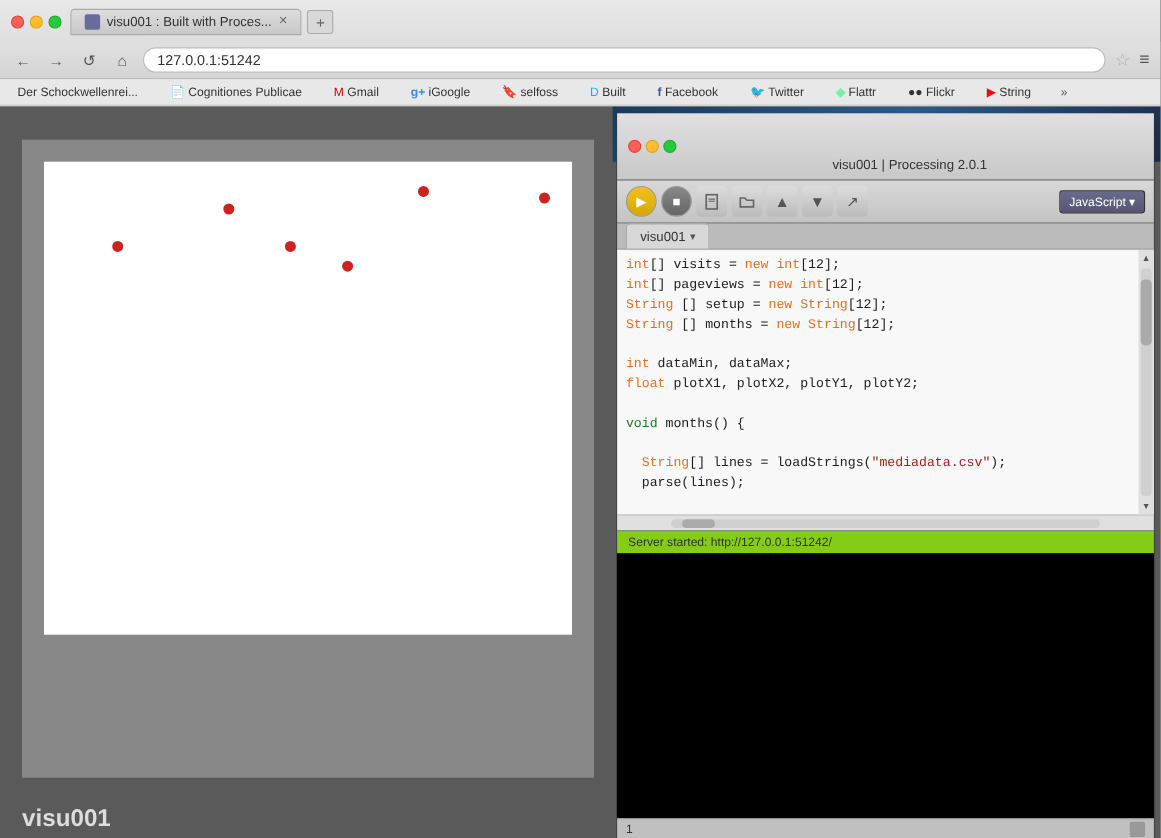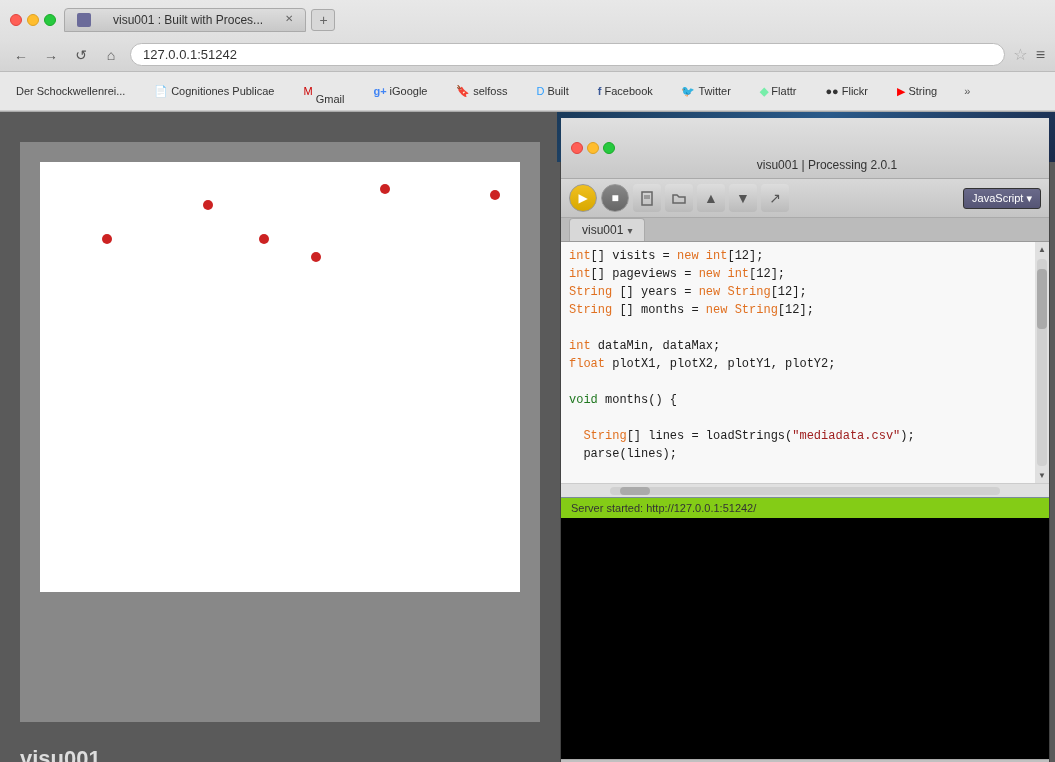--- a/index.html
+++ b/index.html
@@ -7,21 +7,21 @@
 
     
     .browser-chrome { background: linear-gradient(to bottom, #e8e8e8, #d0d0d0); border-bottom: 1px solid #aaa; }
     .title-bar { display: flex; align-items: center; padding: 8px 10px 6px; gap: 8px; }
     .traffic-lights { display: flex; gap: 5px; }
     .tl { width: 12px; height: 12px; border-radius: 50%; }
     .tl-red { background: #ff5f56; border: 1px solid #e0443e; }
     .tl-yellow { background: #ffbd2e; border: 1px solid #dea123; }
     .tl-green { background: #27c93f; border: 1px solid #1aab29; }
     .tab-bar { display: flex; align-items: center; gap: 5px; flex: 1; }
-    .tab { background: linear-gradient(to bottom, #ddd, #c8c8c8); border: 1px solid #aaa; border-radius: 4px 4px 0 0; padding: 4px 12px; font-size: 12px; display: flex; gap: 22px; }
+    .tab { background: linear-gradient(to bottom, #ddd, #c8c8c8); border: 1px solid #aaa; border-radius: 4px 4px 0 0; padding: 4px 12px; font-size: 12px; display: flex; gap: 6px; }
     .tab-icon { width: 14px; height: 14px; background: #6b6b9a; border-radius: 2px; display: inline-flex; align-items: center; justify-content: center; }
     .tab-close { font-size: 10px; color: #666; cursor: pointer; }
     .new-tab-btn { width: 24px; height: 22px; border: 1px solid #aaa; border-radius: 3px; background: #d8d8d8; display: flex; align-items: center; justify-content: center; font-size: 14px; color: #666; cursor: pointer; }
 
     .nav-bar { display: flex; align-items: center; padding: 5px 10px; gap: 8px; background: linear-gradient(to bottom, #e0e0e0, #d4d4d4); border-bottom: 1px solid #bbb; }
     .nav-btn { width: 22px; height: 22px; display: flex; align-items: center; justify-content: center; font-size: 14px; color: #555; cursor: pointer; border-radius: 3px; }
     .url-bar { flex: 1; background: white; border: 1px solid #bbb; border-radius: 12px; padding: 3px 12px; font-size: 13px; color: #333; outline: none; }
     .star-btn { font-size: 16px; color: #aaa; cursor: pointer; }
     .menu-btn { font-size: 16px; color: #555; cursor: pointer; }
 
@@ -118,21 +118,21 @@
   <div class="bookmarks-bar">
     <a class="bookmark">
       <span style="font-size:11px;">Der Schockwellenrei...</span>
     </a>
     <a class="bookmark">
       <span>📄</span>
       <span style="font-size:11px;">Cognitiones Publicae</span>
     </a>
     <a class="bookmark">
       <span style="color:#c00;">M</span>
-      <span style="font-size:11px;margin-top:16px;">Gmail</span>
+      <span style="font-size:11px;">Gmail</span>
     </a>
     <a class="bookmark">
       <span style="color:#4285F4;font-weight:bold;">g+</span>
       <span style="font-size:11px;">iGoogle</span>
     </a>
     <a class="bookmark">
       <span>🔖</span>
       <span style="font-size:11px;">selfoss</span>
     </a>
     <a class="bookmark">
@@ -240,21 +240,21 @@
       <div class="ide-tab">
         <span>visu001</span>
         <span class="ide-tab-arrow">▾</span>
       </div>
     </div>
 
     <div class="code-editor">
       <div class="code-scroll">
         <div><span class="kw-orange">int</span><span class="kw-black">[] visits   = </span><span class="kw-orange">new int</span><span class="kw-black">[12];</span></div>
         <div><span class="kw-orange">int</span><span class="kw-black">[] pageviews = </span><span class="kw-orange">new int</span><span class="kw-black">[12];</span></div>
-        <div><span class="kw-orange">String</span><span class="kw-black"> [] years  = </span><span class="kw-orange">new String</span><span class="kw-black">[12];</span></div>
+        <div><span class="kw-orange">String</span><span class="kw-black"> [] setup  = </span><span class="kw-orange">new String</span><span class="kw-black">[12];</span></div>
         <div><span class="kw-orange">String</span><span class="kw-black"> [] months = </span><span class="kw-orange">new String</span><span class="kw-black">[12];</span></div>
         <div>&nbsp;</div>
         <div><span class="kw-orange">int</span><span class="kw-black"> dataMin, dataMax;</span></div>
         <div><span class="kw-orange">float</span><span class="kw-black"> plotX1, plotX2, plotY1, plotY2;</span></div>
         <div>&nbsp;</div>
         <div><span class="kw-green">void</span><span class="kw-black"> months() {</span></div>
         <div>&nbsp;</div>
         <div><span class="kw-black">&nbsp;&nbsp;</span><span class="kw-orange">String</span><span class="kw-black">[] lines = loadStrings(</span><span class="kw-string">"mediadata.csv"</span><span class="kw-black">);</span></div>
         <div><span class="kw-black">&nbsp;&nbsp;parse(lines);</span></div>
         <div>&nbsp;</div>

